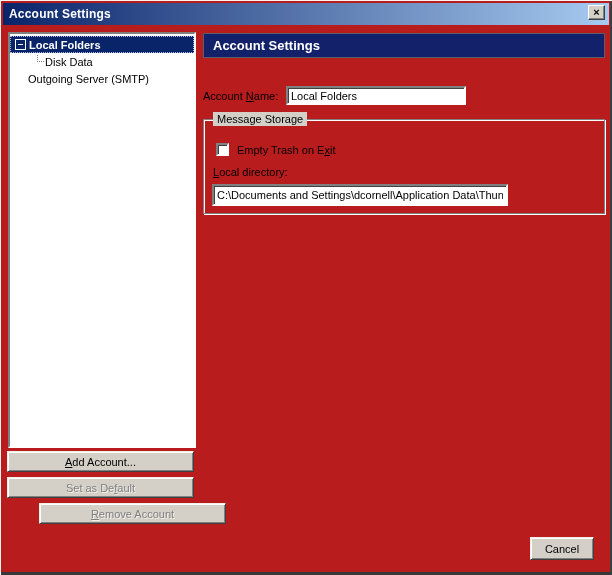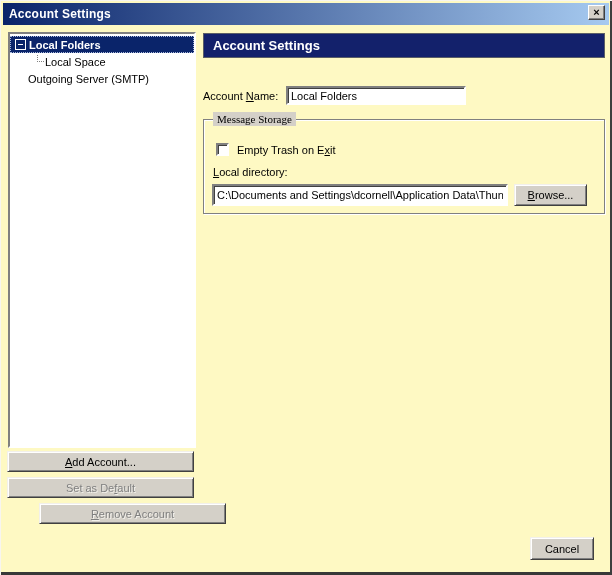--- a/index.html
+++ b/index.html
@@ -1,19 +1,19 @@
 <!DOCTYPE html>
 <html><head>
 <meta charset="utf-8">
 <style>
   html,body{margin:0;padding:0;background:#D4D0C8;}
   *{box-sizing:border-box;}
   .window{
     position:relative;width:612px;height:575px;overflow:hidden;
-    background:#fef9c3;
+    background:#b91c1c;
     font-family:"Liberation Sans",sans-serif;font-size:11px;color:#000;
     box-shadow: inset 1px 1px 0 #F7F5F0, inset -2px 0 0 #3E3E3E, inset 0 -3px 0 #383838;
   }
   .titlebar{
     position:absolute;left:3px;top:3px;width:606px;height:22px;
     background:linear-gradient(to right,#0A246A,#A6CAF0);
     display:flex;align-items:center;padding-left:6px;
   }
   .titlebar .title{color:#FFFFFF;font-weight:bold;font-size:12px;letter-spacing:.2px;}
   .close-btn{
@@ -70,21 +70,21 @@
   .label{position:absolute;white-space:nowrap;}
   .textbox{
     background:#FFFFFF;border:2px solid;border-color:#808080 #FFFFFF #FFFFFF #808080;
     box-shadow:inset 1px 1px 0 #404040;
     font-family:"Liberation Sans",sans-serif;font-size:11px;color:#000;
     padding:1px 3px;white-space:nowrap;overflow:hidden;
   }
   input.textbox{outline:none;}
   .groupbox{
     position:absolute;left:203px;top:119px;width:402px;height:95px;
-    border:1px solid #808080;box-shadow:1px 1px 0 #FFFFFF, inset 1px 1px 0 #FFFFFF;font-family:Liberation Serif, serif;
+    border:1px solid #808080;box-shadow:1px 1px 0 #FFFFFF, inset 1px 1px 0 #FFFFFF;
   }
   .legend{
     position:absolute;left:9px;top:-8px;background:#D4D0C8;padding:0 4px;line-height:14px;
   }
   .checkbox{
     position:absolute;left:216px;top:143px;width:13px;height:13px;
     background:#FFFFFF;border:2px solid;border-color:#808080 #FFFFFF #FFFFFF #808080;
     box-shadow:inset 1px 1px 0 #404040;
   }
 </style>
@@ -102,21 +102,21 @@
 
   <div class="tree">
     <div class="trow selected">
       <span class="twisty">
           <i></i>
         </span>
       <span>Local Folders</span>
     </div>
     <div class="trow child">
       <span class="connector"></span>
-      <span>Local Space</span>
+      <span>Disk Data</span>
     </div>
     <div class="trow plain">
       <span>Outgoing Server (SMTP)</span>
     </div>
   </div>
 
   <button class="btn side-btn" style="top:451px;">
     <span><span></span><span class="k">A</span><span>dd Account...</span></span>
   </button>
   <button class="btn side-btn disabled" style="top:477px;">
@@ -142,21 +142,18 @@
 
   <div class="checkbox"></div>
   <div class="label" style="left:237px;top:144px;">
     <span>Empty Trash on E</span><span class="k">x</span><span>it</span>
   </div>
 
   <div class="label" style="left:213px;top:166px;">
     <span></span><span class="k">L</span><span>ocal directory:</span>
   </div>
   <input class="textbox" style="position: absolute; left: 212px; top: 184px; width: 296px; height: 22px;" value="C:\Documents and Settings\dcornell\Application Data\Thund">
-  <button class="btn" style="position:absolute;left:514px;top:184px;width:73px;height:22px;">
-    <span><span></span><span class="k">B</span><span>rowse...</span></span>
-  </button>
 
   <button class="btn" style="position:absolute;left:530px;top:537px;width:64px;height:23px;">
     <span>Cancel</span>
   </button>
 
 </div>
 
 </body></html>

